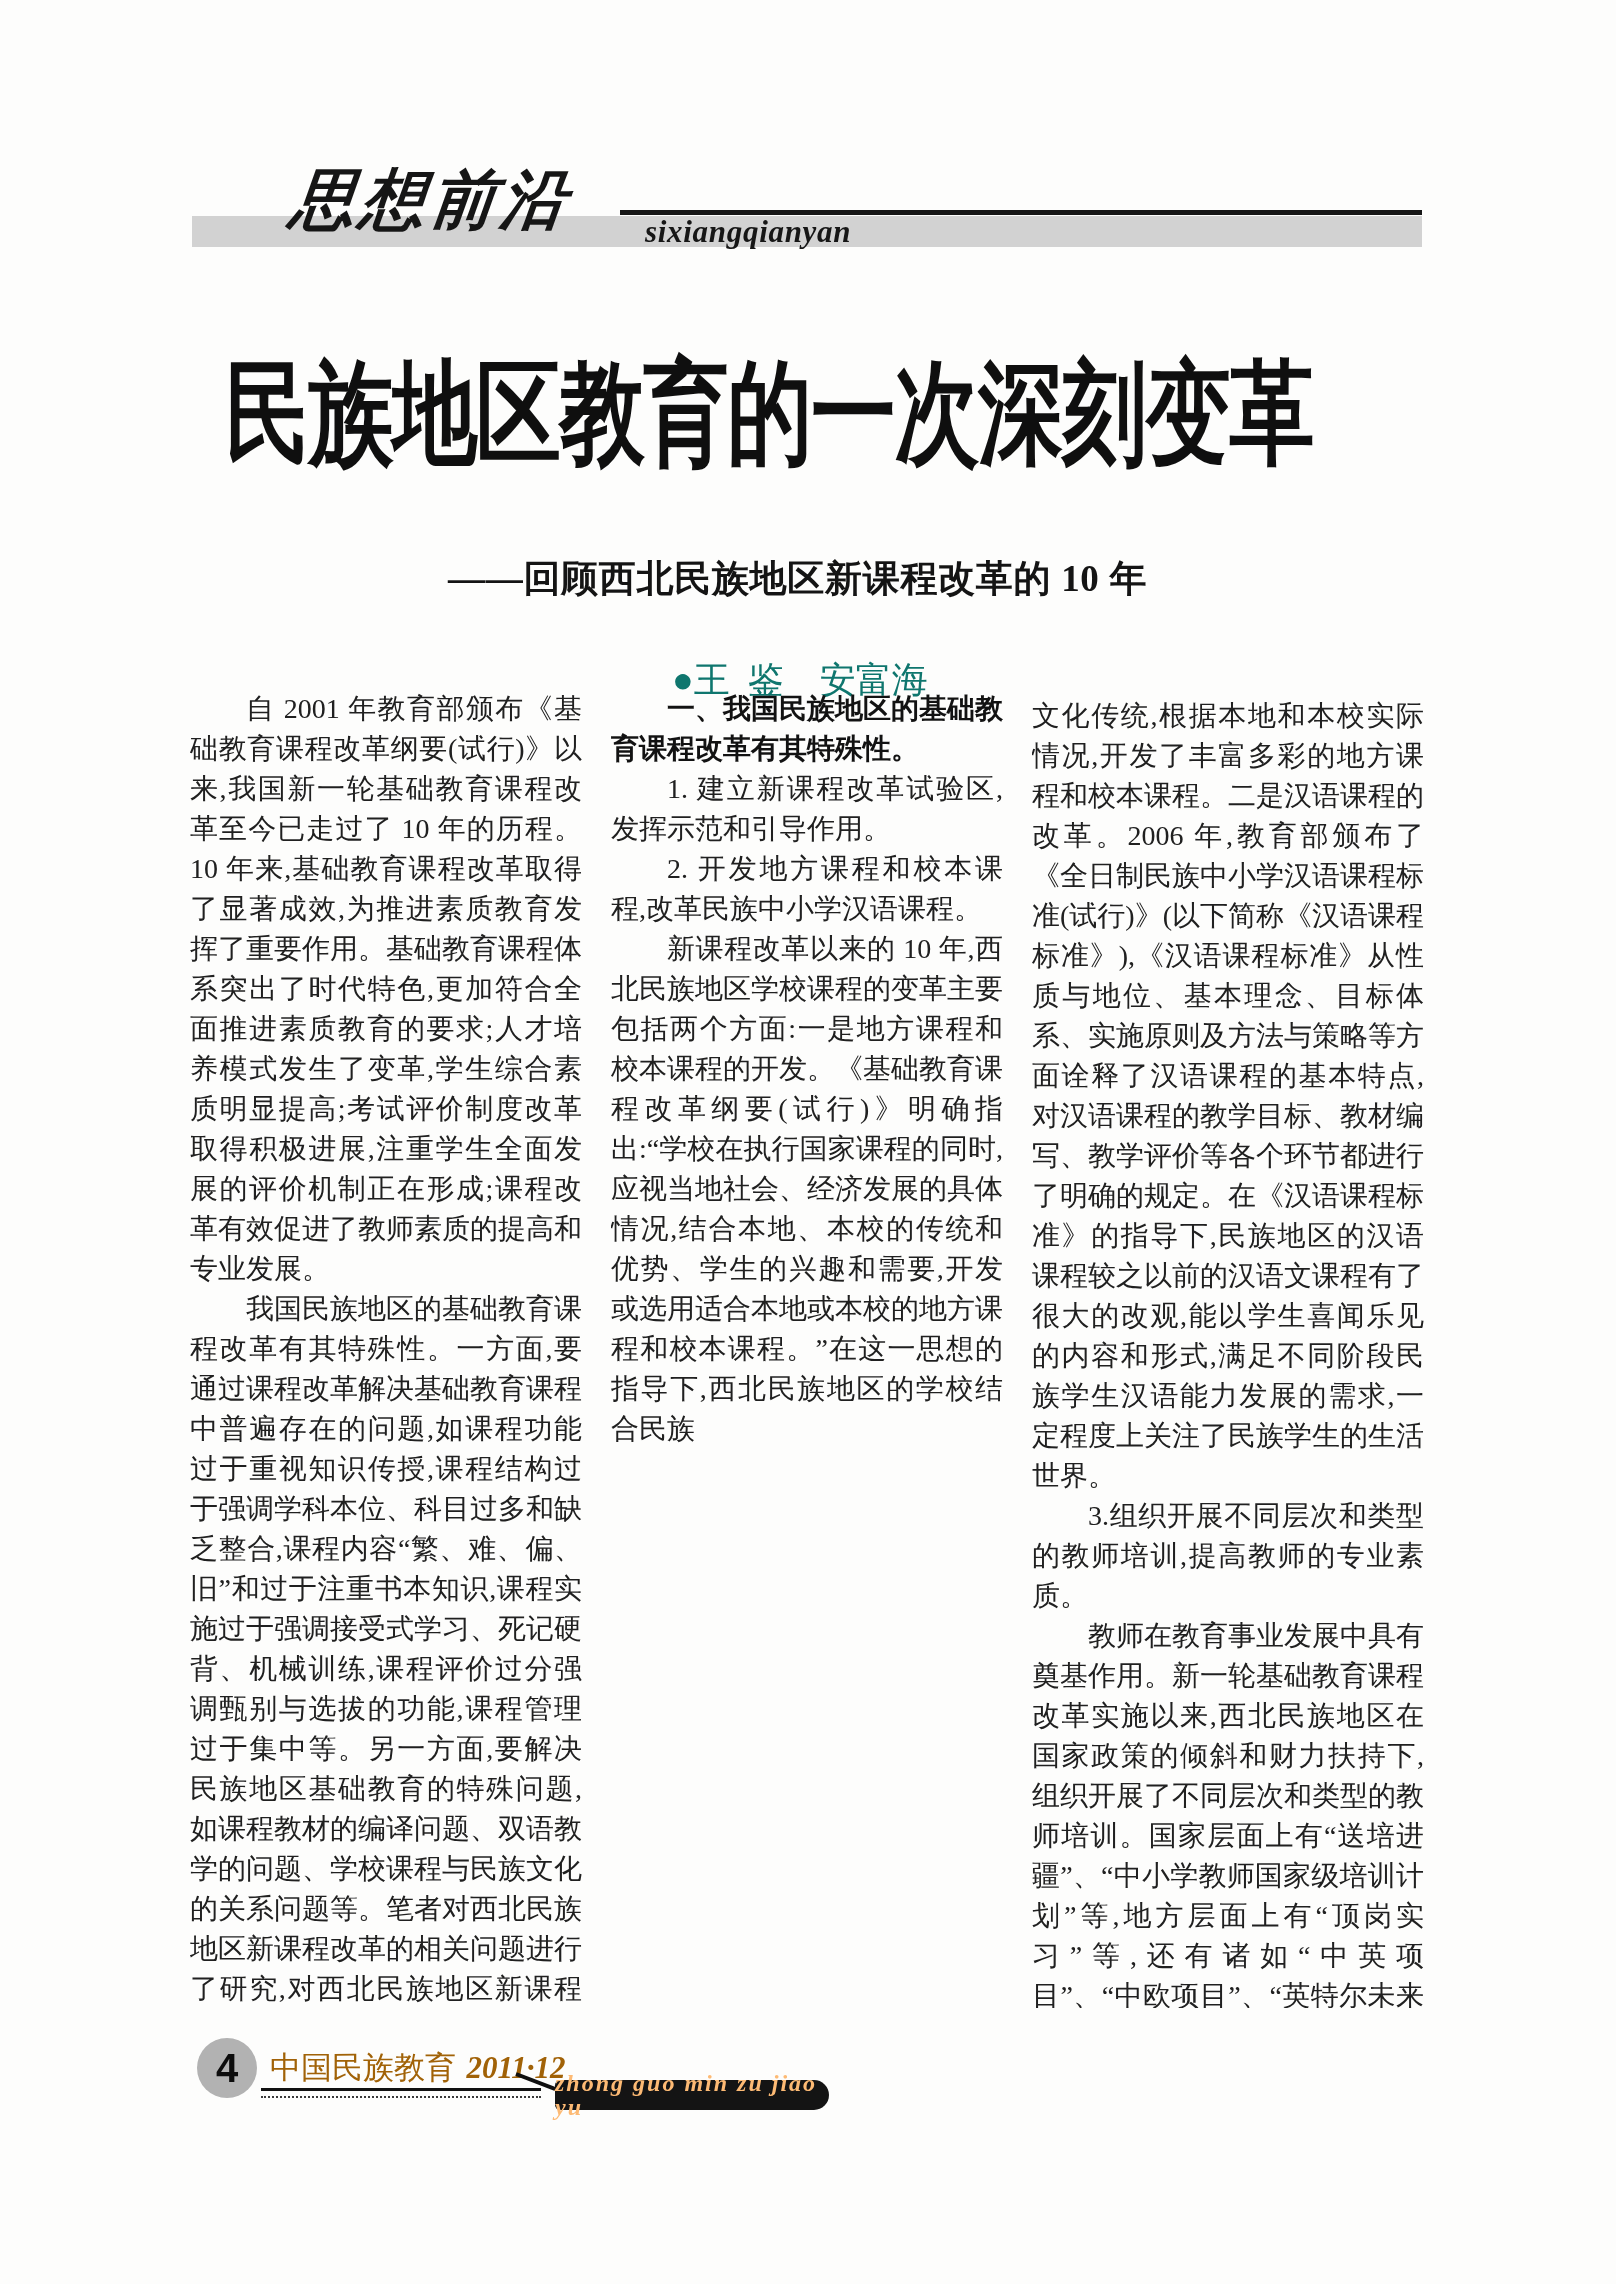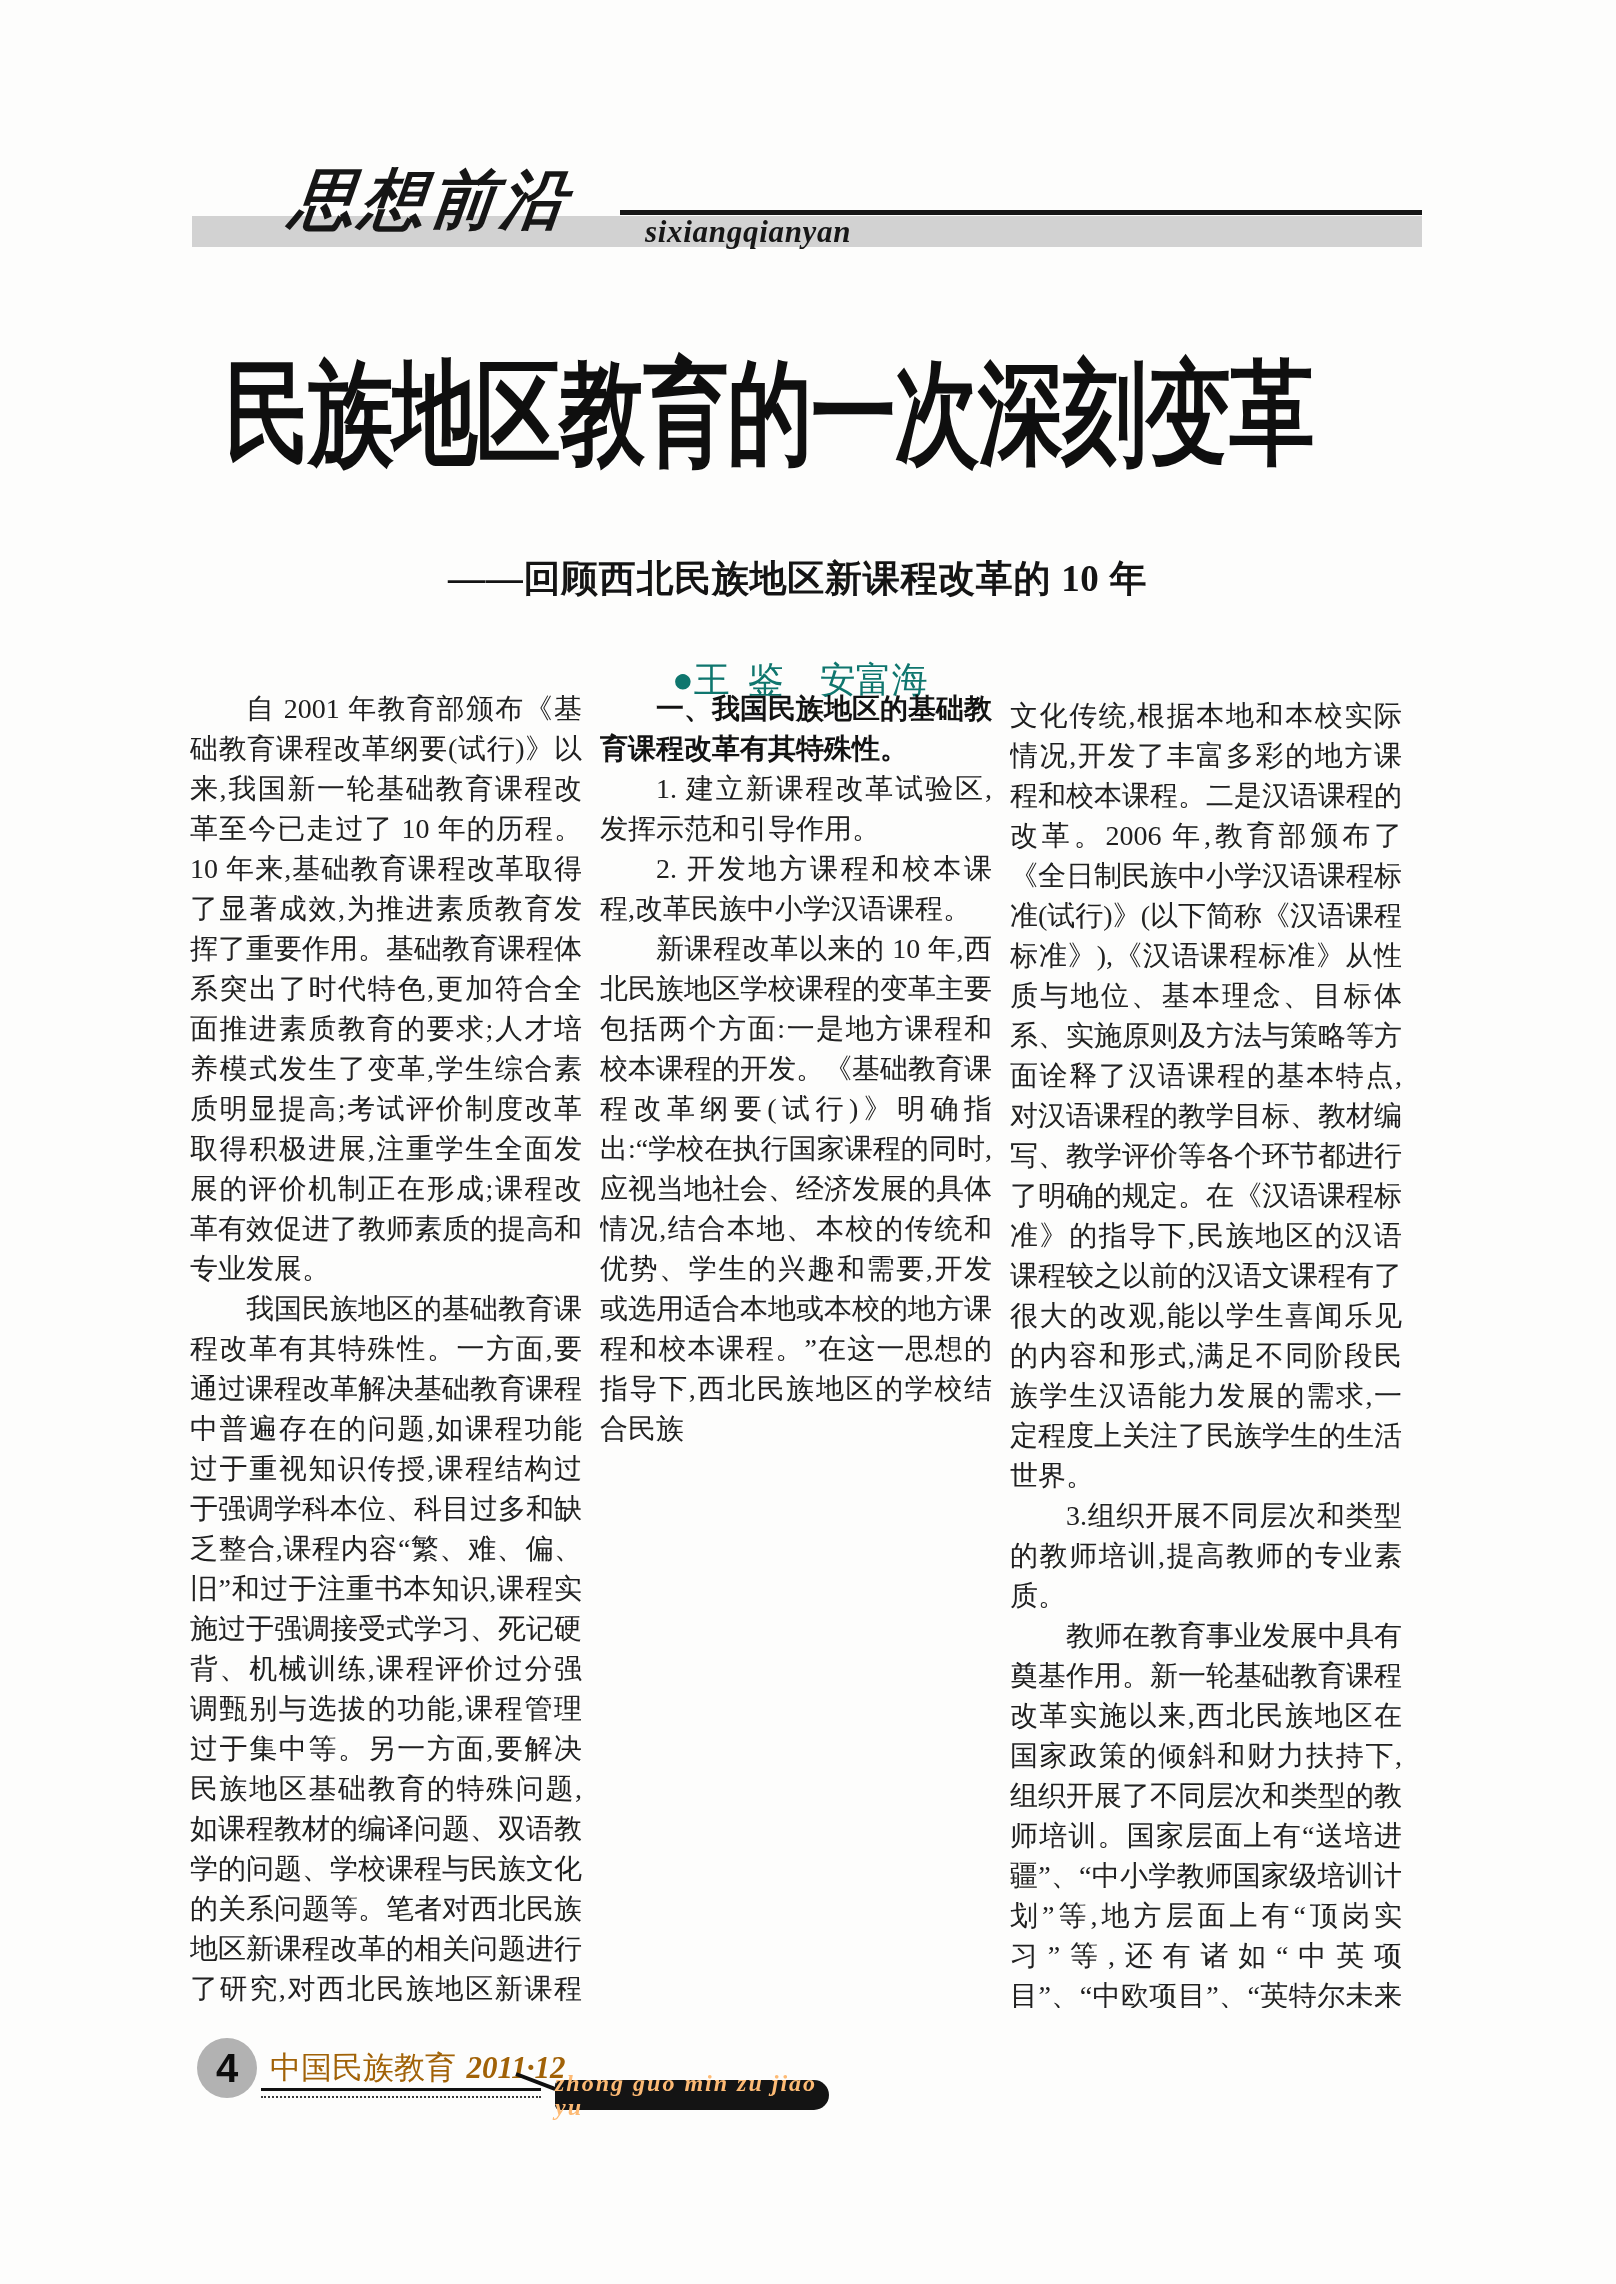--- a/index.html
+++ b/index.html
@@ -41,21 +41,21 @@
   .authors {
     position:absolute; left:636px; top:616px;
     font-size:36px; color:#0f766e; white-space:pre; line-height:1.2;
   }
   .author-bullet { font-size:36px; }
 
   
   .columns {
     position:absolute; left:190px; top:689px;
     width:1236px; height:1319px;
-    display:flex; gap:18px;
+    display:flex; gap:29px;
   }
   .col { width:392px; height:100%; overflow:hidden; }
   .para {
     margin:0; text-indent:2em;
     font-size:28px; line-height:40px;
     text-align:justify; text-justify:inter-character;
     color:#202020;
   }
   .para.no-indent { text-indent:0;margin-top:7px; }
   .para.heading { font-weight:bold; color:#121212; }

